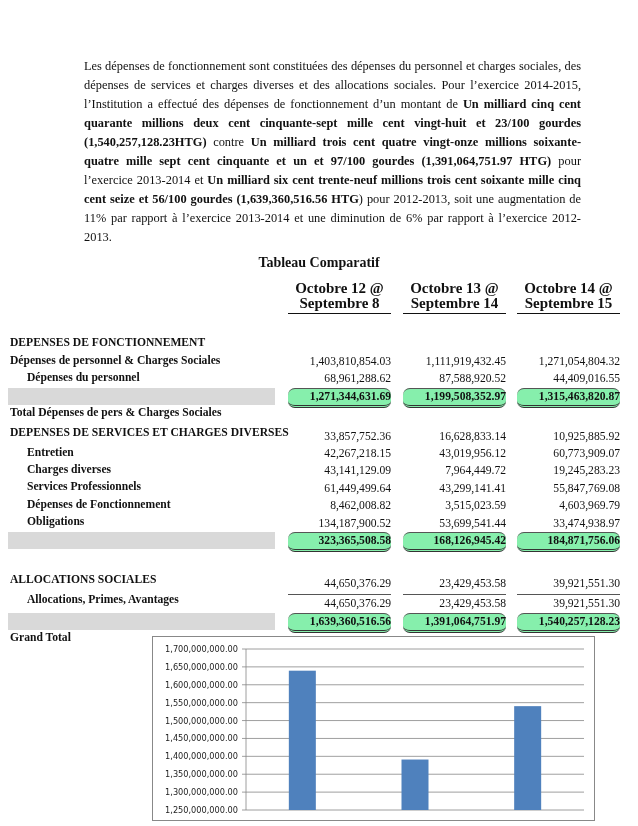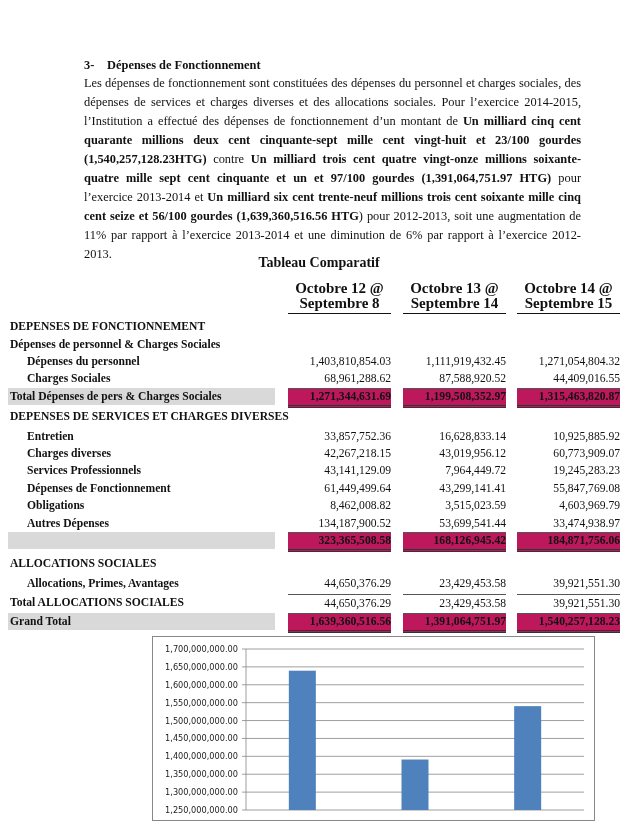--- a/index.html
+++ b/index.html
@@ -13,44 +13,40 @@
   .para b { font-weight: bold; }
 
   .tbl-title { position: absolute; left: 0; width: 638px; top: 255px; text-align: center;
                font-size: 14px; font-weight: bold; }
 
   .col-head { position: absolute; top: 281px; width: 103px; text-align: center;
               font-size: 15px; font-weight: bold; line-height: 15px;
               border-bottom: 1.5px solid #111; padding-bottom: 2px; }
 
   .row { position: absolute; left: 0; width: 638px; height: 17px; font-size: 11.6px; line-height: 17px; }
-  .row .label { position: absolute; left: 10px; white-space: nowrap; font-weight: bold; }
+  .row .label { position: absolute; left: 10px; white-space: nowrap; font-weight: bold; margin-top: 16px; }
   .row .label.ind { left: 27px; }
   .row .val { position: absolute; width: 103px; text-align: right; white-space: nowrap; }
   .row .v1 { left: 288px; } .row .v2 { left: 403px; } .row .v3 { left: 517px; }
 
   .row.total .label-bg { position: absolute; left: 8px; width: 267px; top: 0; height: 17px; background: #d9d9d9; }
-  .row.total .val { background: #be185d; font-weight: bold; border-top: 1px solid #555;
-                    border-bottom: 3px double #333; height: 16px; line-height: 16px; }
+  .row.total .val { background: #86efac; font-weight: bold; border-top: 1px solid #555;
+                    border-bottom: 3px double #333; height: 16px; line-height: 16px; border-radius: 7px; }
   .row.total .label { z-index: 1; }
   .row.subtotal .val { border-top: 1px solid #555; }
 
   .chart { position: absolute; left: 152px; top: 636px; width: 443px; height: 185px;
            border: 1px solid #888; box-sizing: border-box; background: #fff; }
   .chart svg { position: absolute; left: 0; top: 0; }
   .tick-label { font-family: "DejaVu Sans", sans-serif; font-size: 8.2px; fill: #222; }
 </style>
 </head>
 <body>
 
 <div class="section">
-  <p class="section-heading">
-    <span class="num">3-</span>
-    <span>Dépenses de Fonctionnement</span>
-  </p>
   <p class="para" id="para"><span>Les dépenses de fonctionnement sont constituées des dépenses du personnel et charges sociales, des dépenses de services et charges diverses et des allocations sociales. Pour l’exercice 2014-2015, l’Institution a effectué des dépenses de fonctionnement d’un montant de </span><b>Un milliard cinq cent quarante millions deux cent cinquante-sept mille cent vingt-huit et 23/100 gourdes (1,540,257,128.23HTG)</b><span> contre </span><b>Un milliard trois cent quatre vingt-onze millions soixante-quatre mille sept cent cinquante et un et 97/100 gourdes (1,391,064,751.97 HTG)</b><span> pour l’exercice 2013-2014 et </span><b>Un milliard six cent trente-neuf millions trois cent soixante mille cinq cent seize et 56/100 gourdes (1,639,360,516.56 HTG</b><span>) pour 2012-2013, soit une augmentation de 11% par rapport à l’exercice 2013-2014 et une diminution de 6% par rapport à l’exercice 2012-2013.</span></p>
 </div>
 
 <div class="tbl-title">Tableau Comparatif</div>
 
 <div id="colheads">
     <div class="col-head" style="left: 288px;">
       <div>Octobre 12 @</div>
       <div>Septembre 8</div>
     </div>

